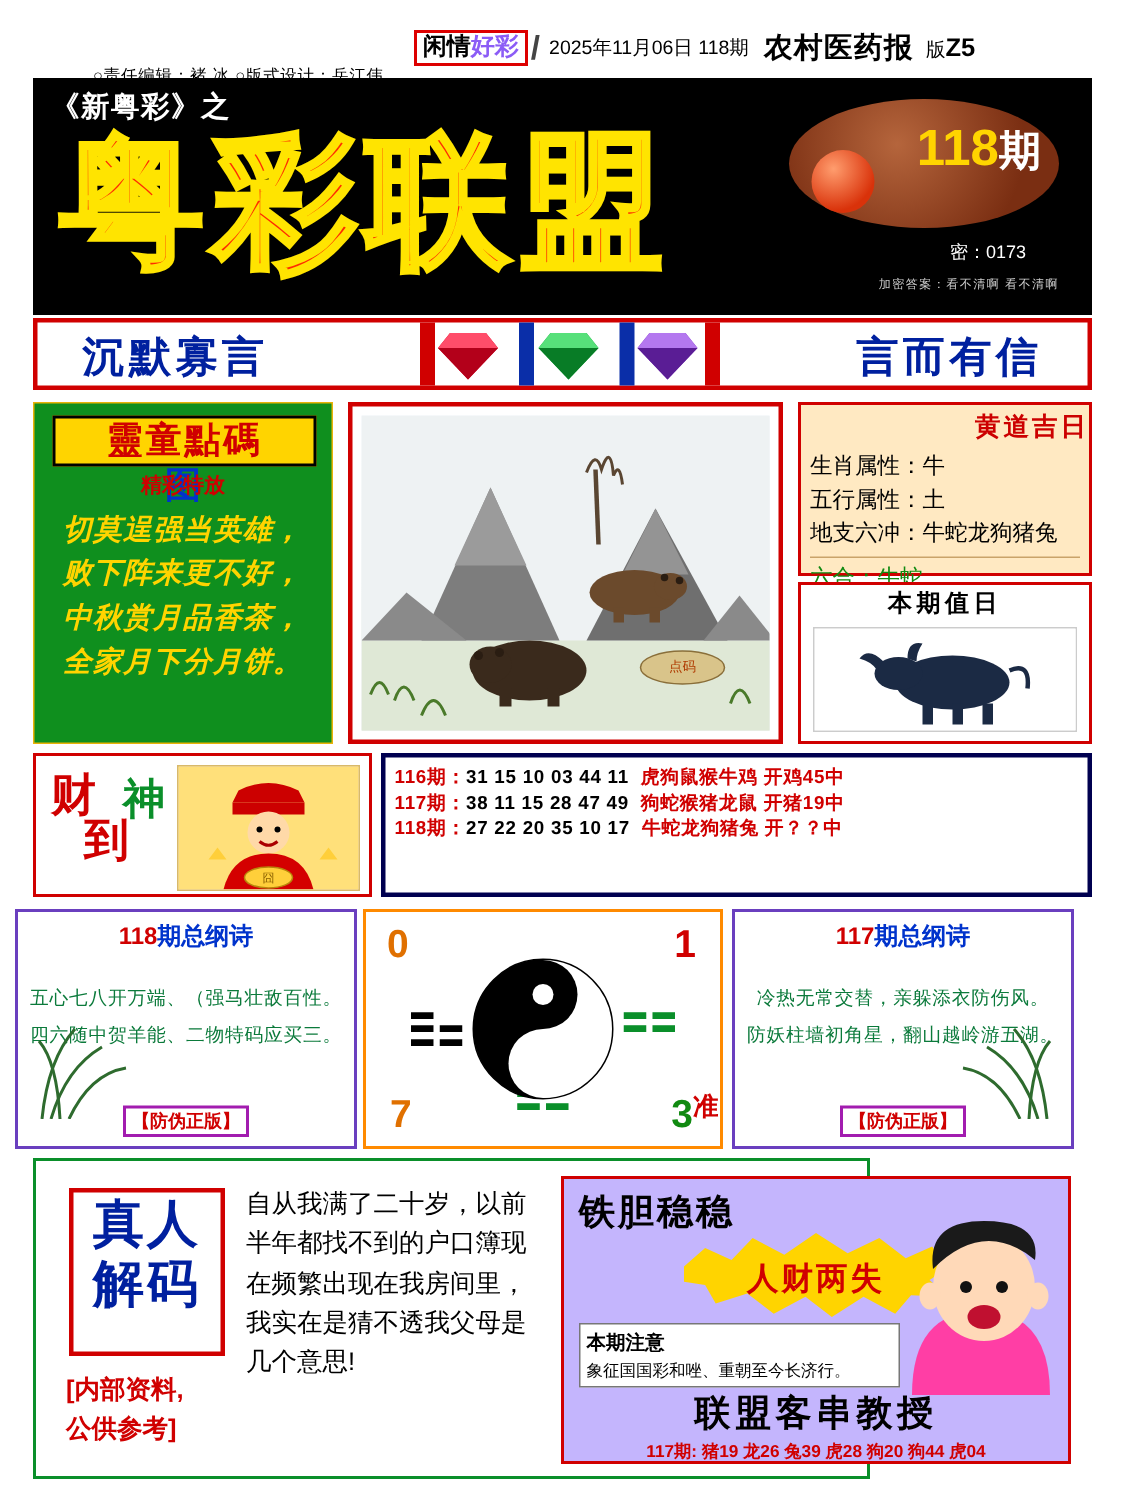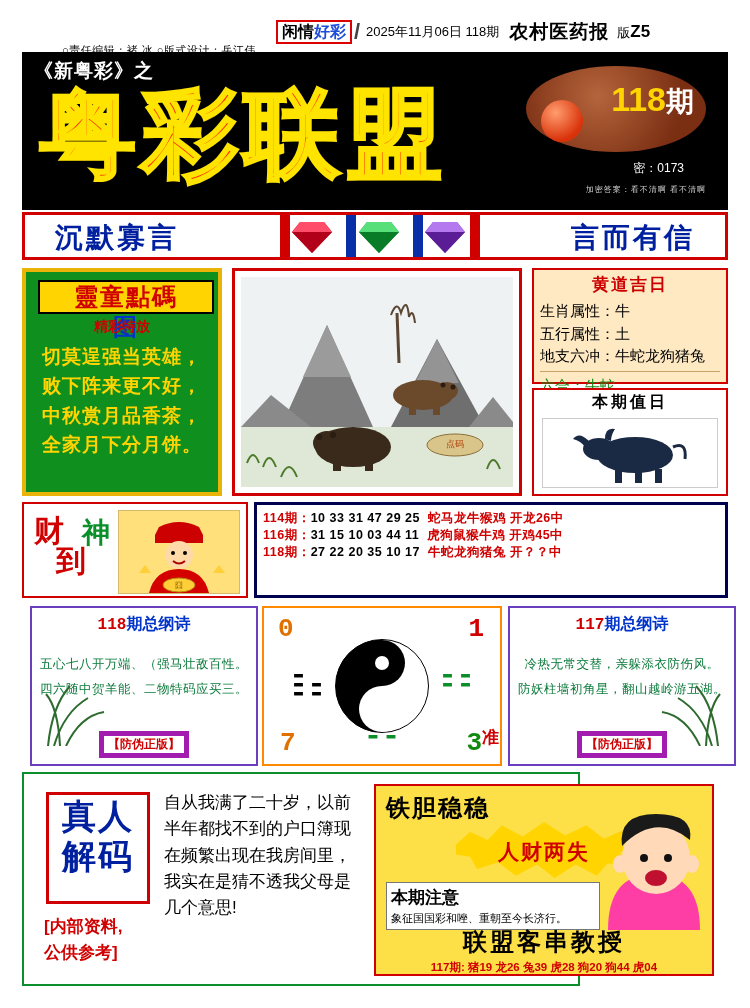--- a/index.html
+++ b/index.html
@@ -4,21 +4,21 @@
 <style>
   html,body{margin:0;padding:0;background:#ffffff;}
   body{width:750px;height:1008px;font-family:"Liberation Sans","DejaVu Sans",sans-serif;overflow:hidden;}
   .page{position:relative;width:750px;height:1008px;background:#fff;box-sizing:border-box;}
 
   
   .topbar{position:absolute;left:0;top:14px;width:750px;height:36px;display:flex;align-items:center;}
   .topbar .credits{font-size:11px;color:#000;margin-left:62px;letter-spacing:0.5px;margin-top:36px;}
   .topbar .brand{margin-left:20px;display:flex;align-items:center;}
   .brand-box{border:2px solid #d00;padding:1px 4px;font-size:16px;font-weight:bold;color:#000;line-height:1.1;}
-  .brand-box .red{color:#1d4ed8;}
+  .brand-box .red{color:#8b5cf6;}
   .slash{font-size:22px;color:#444;margin:0 4px 0 2px;font-weight:bold;}
   .topdate{font-size:13px;color:#000;margin-left:2px;}
   .paper{font-size:19px;font-weight:bold;color:#000;margin-left:10px;letter-spacing:1px;}
   .edition{font-size:13px;color:#000;margin-left:8px;}
   .edition b{font-size:17px;}
 
   
   .masthead{position:absolute;left:22px;top:52px;width:706px;height:158px;background:#000;}
   .sub-title{position:absolute;left:12px;top:6px;font-size:19px;color:#fff;font-weight:bold;letter-spacing:1px;}
   .bigtitle{position:absolute;left:18px;top:34px;font-size:96px;font-weight:bold;line-height:1;
@@ -37,33 +37,33 @@
   
   .slogan{position:absolute;left:22px;top:212px;width:706px;height:48px;border:3px solid #d00000;box-sizing:border-box;background:#fff;}
   .slogan .left,.slogan .right{position:absolute;top:4px;font-size:28px;font-weight:bold;color:#00209f;letter-spacing:3px;}
   .slogan .left{left:30px;}
   .slogan .right{right:30px;}
   .gem-strip{position:absolute;left:255px;top:0;width:200px;height:42px;display:flex;}
   .gem-cell{flex:1;position:relative;}
   .bar{position:absolute;top:0;width:10px;height:42px;}
 
   
-  .panelA{position:absolute;left:22px;top:268px;width:200px;height:228px;border:4px solid #eab308;background:#0f8f1e;box-sizing:border-box;}
+  .panelA{position:absolute;left:22px;top:268px;width:200px;height:228px;border:1px solid #eab308;background:#0f8f1e;box-sizing:border-box;}
   .panelA .lt{position:absolute;left:12px;top:8px;width:176px;height:34px;background:#ffd400;border:2px solid #000;box-sizing:border-box;}
   .panelA .lt span{display:block;text-align:center;font-size:24px;font-weight:bold;line-height:30px;color:#d00000;letter-spacing:2px;}
   .panelA .lt span .blue{color:#0033cc;}
   .panelA .sub{position:absolute;top:46px;width:100%;text-align:center;font-size:14px;font-weight:bold;color:#d00000;}
-  .poemA{position:absolute;top:70px;left:0;width:100%;text-align:center;color:#ffd400;font-size:19px;font-weight:bold;line-height:1.55;letter-spacing:1px;}
+  .poemA{position:absolute;top:70px;left:0;width:100%;text-align:center;color:#ffd400;font-size:19px;font-weight:bold;line-height:1.55;letter-spacing:1px;font-style:italic;}
 
   .panelB{position:absolute;left:232px;top:268px;width:290px;height:228px;border:3px solid #d00000;background:#fff;box-sizing:border-box;}
   .pic{position:absolute;left:6px;top:6px;right:6px;bottom:6px;background:linear-gradient(#eef3f7 0%,#e6ecec 55%,#dfe7dd 100%);overflow:hidden;}
 
   .panelC{position:absolute;left:532px;top:268px;width:196px;height:228px;}
   .zodiac{position:absolute;left:0;top:0;width:196px;height:116px;border:2px solid #d00000;background:#ffe9c2;box-sizing:border-box;}
-  .zodiac .hd{text-align:center;font-size:17px;font-weight:bold;color:#c00;margin-top:3px;letter-spacing:2px;}
+  .zodiac .hd{text-align:right;font-size:17px;font-weight:bold;color:#c00;margin-top:3px;letter-spacing:2px;}
   .zodiac .rows{margin:4px 6px 0 6px;font-size:15px;line-height:1.5;color:#000;}
   .zodiac .rows .k{color:#000;}
   .zodiac .rows .g{color:#118a11;}
   .zodiac .rows .b{color:#0033cc;}
   .zodiac .sep{border-top:1px solid #c9a36a;margin:3px 0;}
   .today{position:absolute;left:0;top:120px;width:196px;height:108px;border:2px solid #d00000;background:#fff;box-sizing:border-box;}
   .today .hd{text-align:center;font-size:16px;font-weight:bold;color:#000;margin-top:2px;letter-spacing:3px;}
   .today .img{position:absolute;left:8px;top:28px;right:8px;bottom:6px;background:#fff;border:1px solid #ccc;overflow:hidden;}
 
   
@@ -73,28 +73,28 @@
   .cai .s2{display:block;margin-left:22px;}
   .shen{position:absolute;left:58px;top:10px;font-size:28px;font-weight:bold;color:#0a8f2a;}
   .godimg{position:absolute;right:6px;top:6px;width:120px;height:82px;background:#ffe9b0;border:1px solid #d8b96a;overflow:hidden;}
   .numbox{position:absolute;left:232px;top:0;width:474px;height:96px;border:3px solid #000050;background:#fff;box-sizing:border-box;padding:5px 6px;}
   .numline{font-size:12.5px;font-weight:bold;color:#000;line-height:17px;letter-spacing:0.5px;white-space:nowrap;}
   .numline .lbl{color:#d00000;}
   .numline .nums{color:#000;}
   .numline .tail{color:#d00000;}
 
   
-  .poemrow{position:absolute;left:30px;top:606px;width:640px;height:160px;font-family:Liberation Mono, monospace;}
+  .poemrow{position:absolute;left:10px;top:606px;width:640px;height:160px;}
   .pbox{position:absolute;top:0;width:228px;height:160px;border:2px solid #6a3fbf;background:#fff;box-sizing:border-box;}
   .pbox.left{left:0;}
   .pbox.right{left:478px;}
   .pbox .hd{text-align:center;margin-top:6px;font-size:16px;font-weight:bold;color:#0033cc;}
   .pbox .hd .r{color:#d00000;}
   .pbox .lines{margin-top:18px;text-align:center;font-size:12.5px;color:#0b7a3b;line-height:2.0;letter-spacing:0.5px;}
-  .pbox .fake{position:absolute;left:50%;transform:translateX(-50%);bottom:6px;font-size:12px;font-weight:bold;color:#d00000;border:5px solid #a21caf;padding:0 4px;}
+  .pbox .fake{position:absolute;left:50%;transform:translateX(-50%);bottom:6px;font-size:12px;font-weight:bold;color:#d00000;border:2px solid #a21caf;padding:0 4px;}
   .grass{position:absolute;bottom:18px;left:6px;width:70px;height:80px;}
   .grass.r{left:auto;right:6px;}
 
   .center-yy{position:absolute;left:232px;top:0;width:240px;height:160px;border:2px solid #ff8a00;background:#fff;box-sizing:border-box;}
   .yy-num{position:absolute;font-size:26px;font-weight:bold;}
   .yy-0{left:14px;top:6px;color:#e07000;}
   .yy-1{right:16px;top:6px;color:#d00000;}
   .yy-7{left:16px;bottom:6px;color:#e07000;}
   .yy-3{right:18px;bottom:6px;color:#118a11;}
   .taiji{position:absolute;left:50%;top:50%;transform:translate(-50%,-50%);width:92px;height:92px;border-radius:50%;
@@ -110,26 +110,26 @@
   .tri.r{right:30px;top:62px;color:#0a8f2a;}
   .tri.b{left:50%;transform:translateX(-50%);bottom:24px;color:#0a8f2a;}
   .zhun{position:absolute;left:452px;top:120px;font-size:17px;font-weight:bold;color:#d00000;}
 
   
   .bottom{position:absolute;left:22px;top:772px;width:558px;height:214px;border:2px solid #0a8f2a;background:#fff;box-sizing:border-box;}
   .realbox{position:absolute;left:22px;top:18px;width:104px;height:112px;border:3px solid #d00000;background:#fff;box-sizing:border-box;}
   .realbox .t{text-align:center;font-size:34px;font-weight:bold;color:#00209f;line-height:1.05;margin-top:4px;letter-spacing:2px;}
   .internal{position:absolute;left:20px;top:140px;font-size:17px;font-weight:bold;color:#d00000;line-height:1.5;}
   .story{position:absolute;left:140px;top:16px;width:190px;font-size:17px;color:#000;line-height:1.55;}
-  .rightpane{position:absolute;left:350px;top:10px;width:340px;height:192px;border:2px solid #d00000;background:#fde047;box-sizing:border-box;}
+  .rightpane{position:absolute;left:350px;top:10px;width:340px;height:192px;border:2px solid #d00000;background:#c4b5fd;box-sizing:border-box;}
   .tiedan{position:absolute;left:10px;top:6px;font-size:24px;font-weight:bold;color:#000;letter-spacing:2px;}
   .burst{position:absolute;left:80px;top:36px;width:176px;height:56px;background:#ffd400;clip-path:polygon(0% 40%,8% 18%,18% 32%,26% 6%,38% 26%,50% 0%,62% 24%,74% 6%,84% 30%,94% 16%,100% 42%,93% 56%,100% 76%,86% 74%,80% 96%,68% 76%,56% 100%,46% 76%,34% 96%,24% 72%,12% 84%,8% 62%,0% 58%);}
   .burst span{display:block;text-align:center;margin-top:16px;font-size:21px;font-weight:bold;color:#d00000;letter-spacing:2px;}
   .notice{position:absolute;left:10px;top:96px;width:214px;background:#fff;border:1px solid #777;box-sizing:border-box;padding:3px 4px;}
-  .notice .nh{font-size:17px;font-weight:bold;color:#000;}
+  .notice .nh{font-size:13px;font-weight:bold;color:#000;}
   .notice .nb{font-size:11px;color:#000;margin-top:2px;}
   .lianmeng{position:absolute;left:0;top:140px;width:100%;text-align:center;font-size:24px;font-weight:bold;color:#000;letter-spacing:3px;}
   .face{position:absolute;right:4px;top:24px;width:110px;height:120px;}
   .lastline{position:absolute;left:352px;top:186px;width:336px;text-align:center;font-size:11.5px;font-weight:bold;color:#d00000;}
 </style>
 </head>
 <body>
 
 <div class="page">
 
@@ -296,24 +296,24 @@
           <ellipse cx="60" cy="74" rx="16" ry="7" fill="#ffcf3a" stroke="#b8860b"></ellipse>
           <text x="60" y="77" font-size="8" text-anchor="middle" fill="#8a6000" font-family="DejaVu Sans">囧</text>
           <path d="M20 62 l6 -8 6 8z" fill="#ffcf3a"></path>
           <path d="M94 62 l6 -8 6 8z" fill="#ffcf3a"></path>
         </svg>
       </div>
     </div>
 
     <div class="numbox">
       <div class="numline">
-        <span class="lbl">114期：</span><span class="nums">10  33  31  47  29  25</span>&nbsp;&nbsp;<span class="tail">蛇马龙牛猴鸡  开龙26中</span>
+        <span class="lbl">116期：</span><span class="nums">31  15  10  03  44  11</span>&nbsp;&nbsp;<span class="tail">虎狗鼠猴牛鸡  开鸡45中</span>
       </div>
       <div class="numline">
-        <span class="lbl">116期：</span><span class="nums">31  15  10  03  44  11</span>&nbsp;&nbsp;<span class="tail">虎狗鼠猴牛鸡  开鸡45中</span>
+        <span class="lbl">117期：</span><span class="nums">38  11  15  28  47  49</span>&nbsp;&nbsp;<span class="tail">狗蛇猴猪龙鼠  开猪19中</span>
       </div>
       <div class="numline">
         <span class="lbl">118期：</span><span class="nums">27  22  20  35  10  17</span>&nbsp;&nbsp;<span class="tail">牛蛇龙狗猪兔  开？？中</span>
       </div>
     </div>
   </div>
 
   <div class="poemrow">
     <div class="pbox left">
       <div class="hd">

